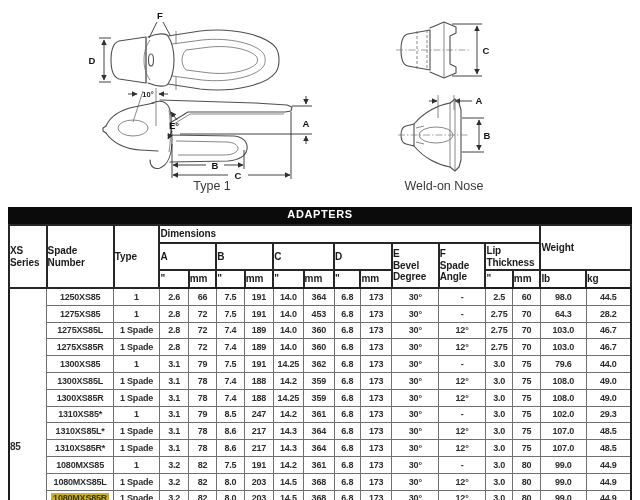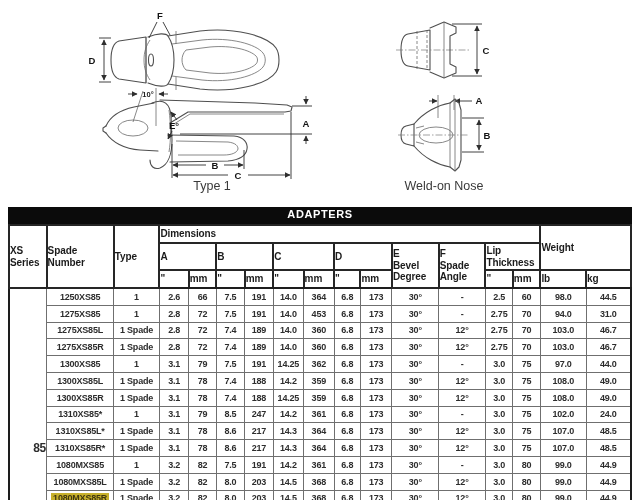--- a/index.html
+++ b/index.html
@@ -34,21 +34,21 @@
   }
   tr.h1 th{height:14px;}
   tr.h2 th{height:21px;}
   tr.h3 th{height:14px;border-bottom:2px solid #1d1d1d;}
   td{
     border:1px solid #6f6f6f;background:#fff;color:#2d2d2d;
     font-size:9px;font-weight:bold;text-align:center;vertical-align:middle;
     height:15.8px;padding:0;letter-spacing:-0.2px;overflow:hidden;
   }
   .series-cell{position:relative;border-right:1px solid #6f6f6f;}
-  .series-cell span{position:absolute;top:152px;left:0;width:100%;text-align:right;font-size:12px;}
+  .series-cell span{position:absolute;top:152px;left:0;width:100%;text-align:left;font-size:10px;}
   .hl{display:inline-block;background:#c7b02b;color:#3f370f;padding:0 2px;}
 </style>
 </head>
 <body>
 
 <svg id="diagrams" width="640" height="207" viewBox="0 0 640 207">
   <defs>
     <marker id="ar" viewBox="0 0 10 10" refX="9" refY="5" markerWidth="6.5" markerHeight="6.5" orient="auto-start-reverse">
       <path d="M0,0 L10,5 L0,10 z" fill="#2e2e2e"></path>
     </marker>
@@ -239,22 +239,22 @@
           <td>7.5</td>
           <td>191</td>
           <td>14.0</td>
           <td>453</td>
           <td>6.8</td>
           <td>173</td>
           <td>30°</td>
           <td>-</td>
           <td>2.75</td>
           <td>70</td>
-          <td>94.0</td>
-          <td>31.0</td>
+          <td>64.3</td>
+          <td>28.2</td>
         </tr>
         <tr>
           <td>1275XS85L</td>
           <td>1 Spade</td>
           <td>2.8</td>
           <td>72</td>
           <td>7.4</td>
           <td>189</td>
           <td>14.0</td>
           <td>360</td>
@@ -293,21 +293,21 @@
           <td>7.5</td>
           <td>191</td>
           <td>14.25</td>
           <td>362</td>
           <td>6.8</td>
           <td>173</td>
           <td>30°</td>
           <td>-</td>
           <td>3.0</td>
           <td>75</td>
-          <td>97.0</td>
+          <td>79.6</td>
           <td>44.0</td>
         </tr>
         <tr>
           <td>1300XS85L</td>
           <td>1 Spade</td>
           <td>3.1</td>
           <td>78</td>
           <td>7.4</td>
           <td>188</td>
           <td>14.2</td>
@@ -348,21 +348,21 @@
           <td>247</td>
           <td>14.2</td>
           <td>361</td>
           <td>6.8</td>
           <td>173</td>
           <td>30°</td>
           <td>-</td>
           <td>3.0</td>
           <td>75</td>
           <td>102.0</td>
-          <td>24.0</td>
+          <td>29.3</td>
         </tr>
         <tr>
           <td>1310XS85L*</td>
           <td>1 Spade</td>
           <td>3.1</td>
           <td>78</td>
           <td>8.6</td>
           <td>217</td>
           <td>14.3</td>
           <td>364</td>

